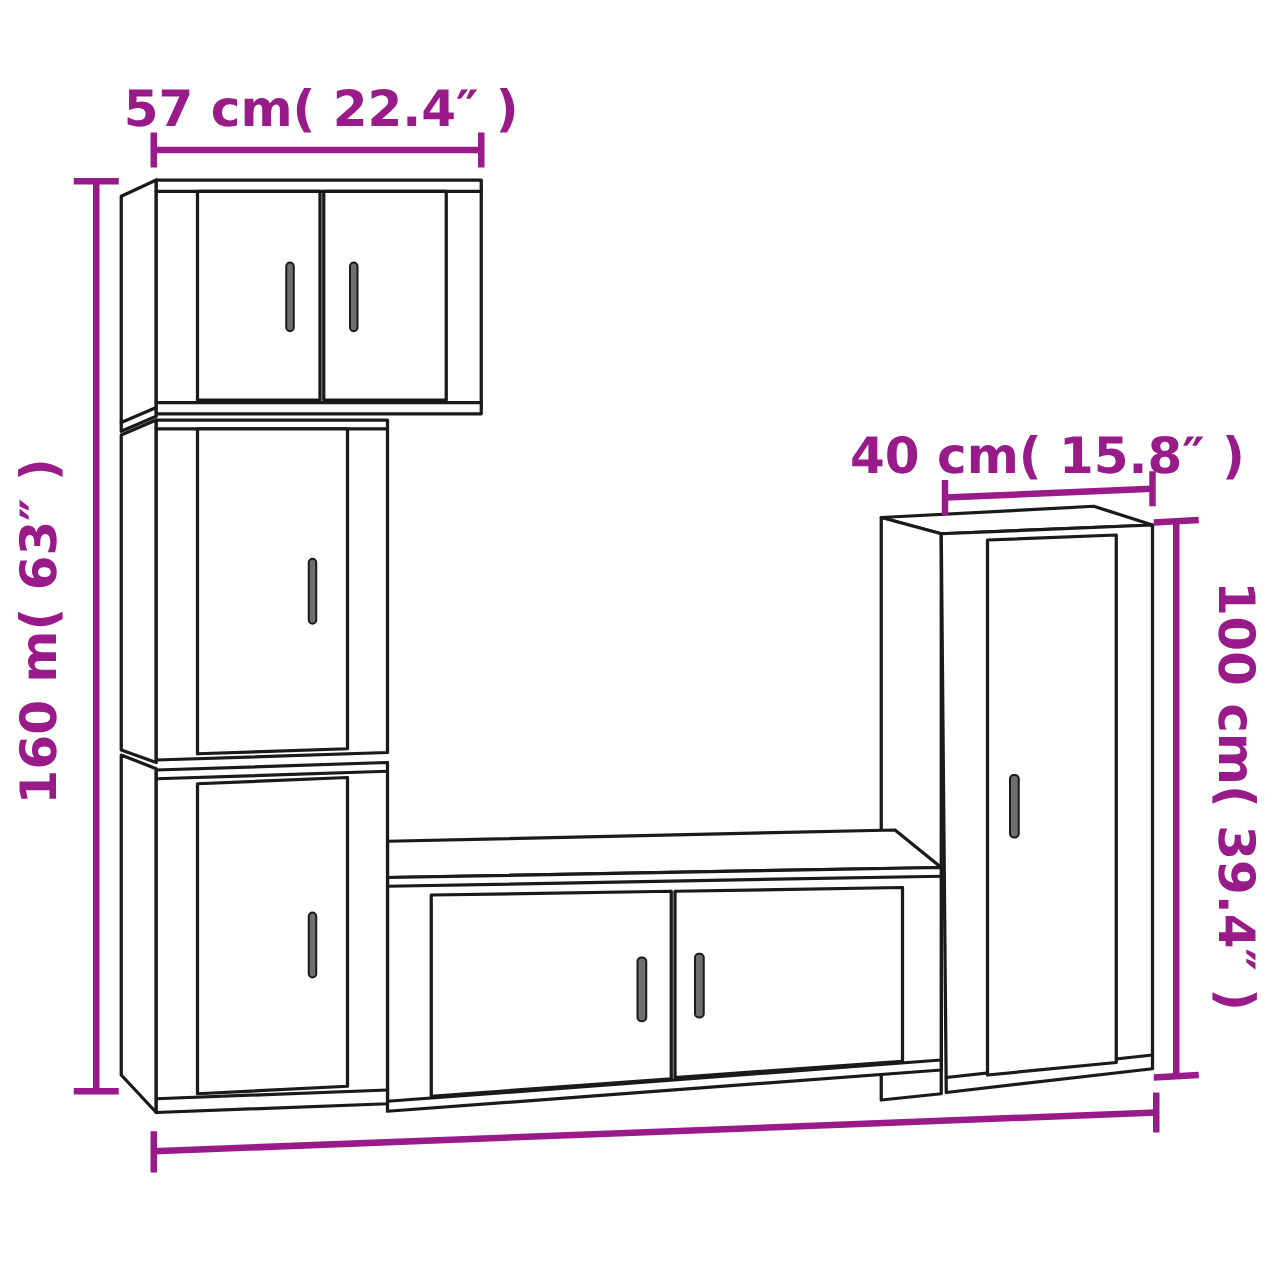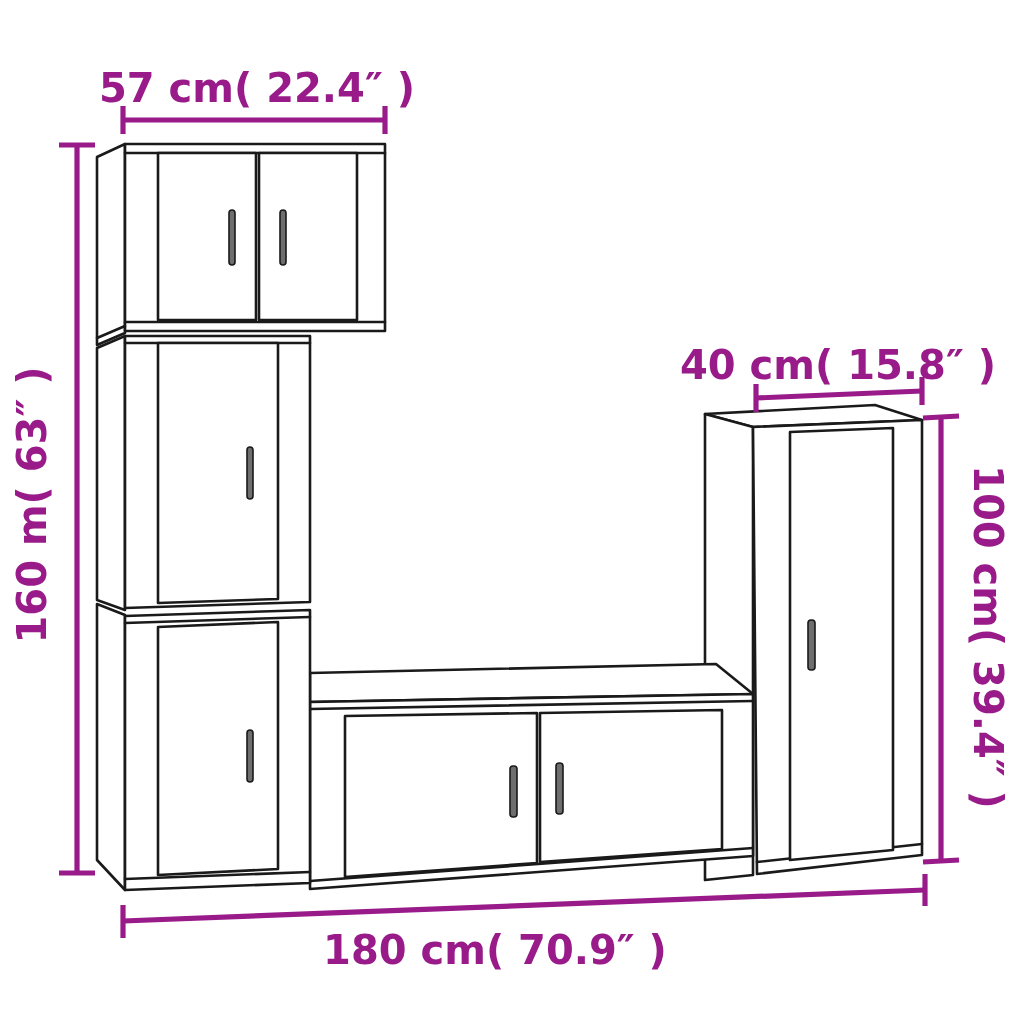--- a/index.html
+++ b/index.html
@@ -114,14 +114,13 @@
   </svg>
 
   <div class="dim-label" style="left:62px; top:64px; width:390px;">57 cm( 22.4″ )</div>
 
   <div class="dim-label rot-ccw" style="left:-178px; top:481px; width:420px;">160 m( 63″ )</div>
 
   <div class="dim-label" style="left:640px; top:341px; width:396px;">40 cm( 15.8″ )</div>
 
   <div class="dim-label rot-cw" style="left:778px; top:613px; width:420px;">100 cm( 39.4″ )</div>
 
-  <div class="dim-label" style="left:285px; top:926px; width:420px;">180 cm( 70.9″ )</div>
 </div>
 
 </body></html>

